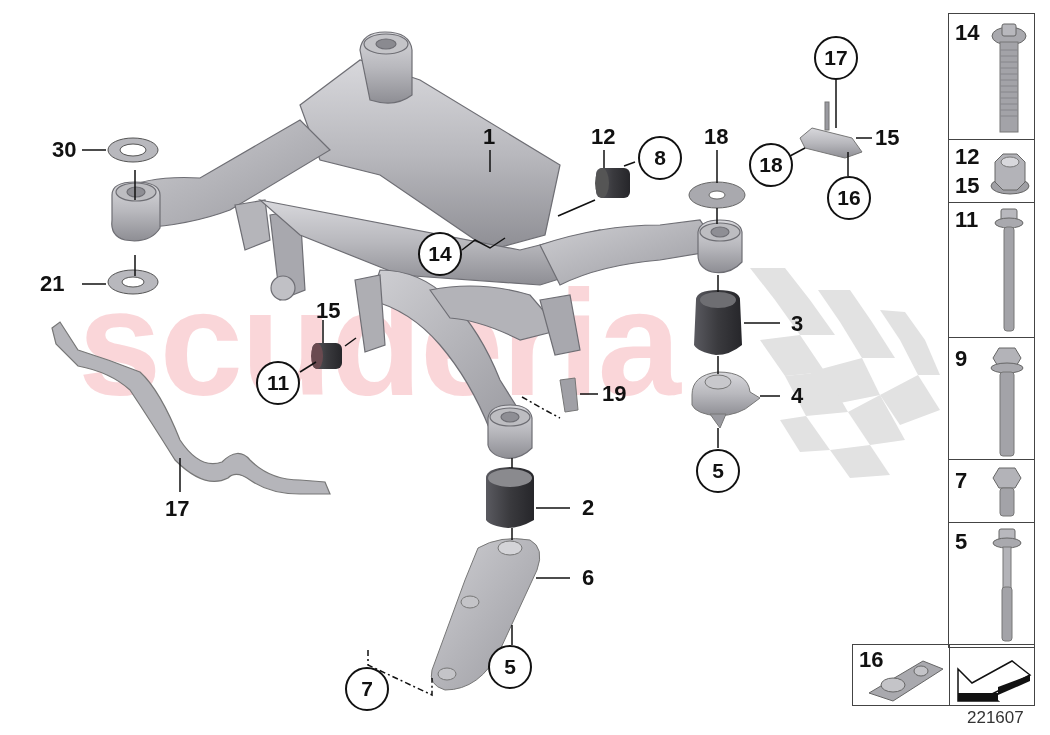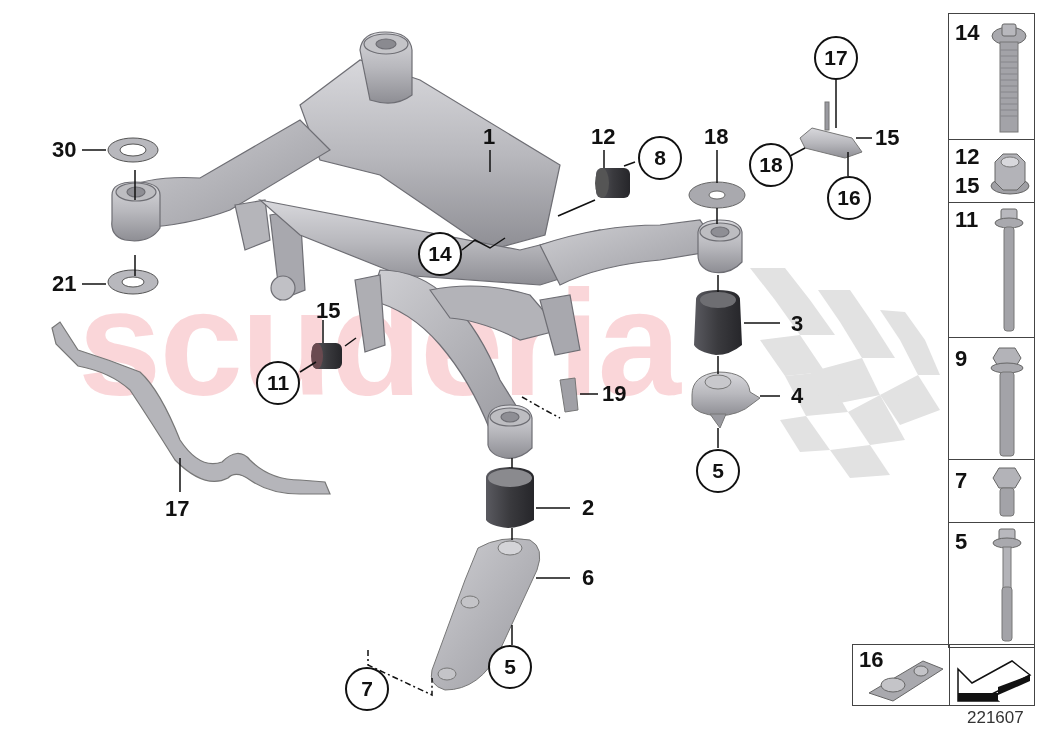--- a/index.html
+++ b/index.html
@@ -220,21 +220,21 @@
       <line x1="323" y1="320" x2="323" y2="343"></line>
       <line x1="300" y1="372" x2="316" y2="362"></line>
       <line x1="345" y1="346" x2="356" y2="338"></line>
       <line x1="180" y1="458" x2="180" y2="492"></line>
       <polyline points="522,397 545,410 560,418" stroke-dasharray="6,3,2,3"></polyline>
       <polyline points="368,650 368,665 432,695 432,678" stroke-dasharray="6,3,2,3"></polyline>
     </g>
   </svg>
 
   <div class="label" style="left:52px;top:139px;">30</div>
-  <div class="label" style="left:52px;top:273px;">21</div>
+  <div class="label" style="left:40px;top:273px;">21</div>
   <div class="label" style="left:483px;top:126px;">1</div>
   <div class="label" style="left:591px;top:126px;">12</div>
   <div class="label" style="left:704px;top:126px;">18</div>
   <div class="label" style="left:875px;top:127px;">15</div>
   <div class="label" style="left:316px;top:300px;">15</div>
   <div class="label" style="left:791px;top:313px;">3</div>
   <div class="label" style="left:791px;top:385px;">4</div>
   <div class="label" style="left:602px;top:383px;text-align:center;">19</div>
   <div class="label" style="left:165px;top:498px;">17</div>
   <div class="label" style="left:582px;top:497px;">2</div>

